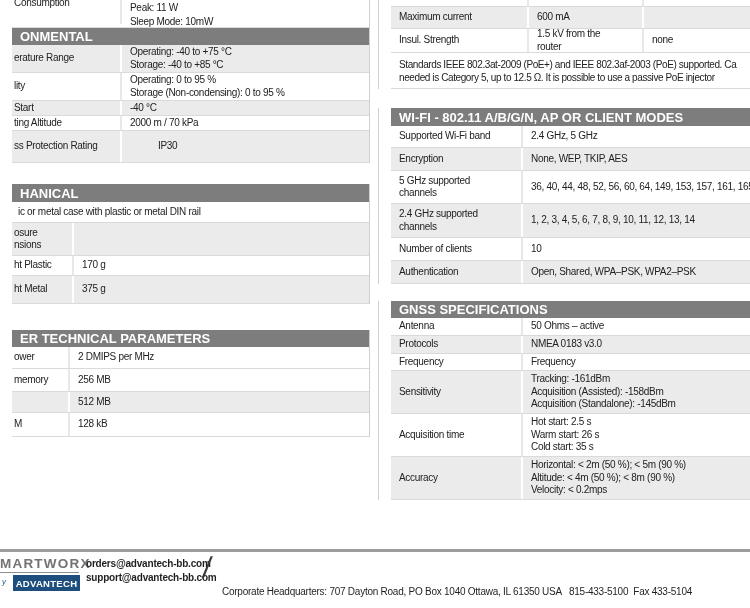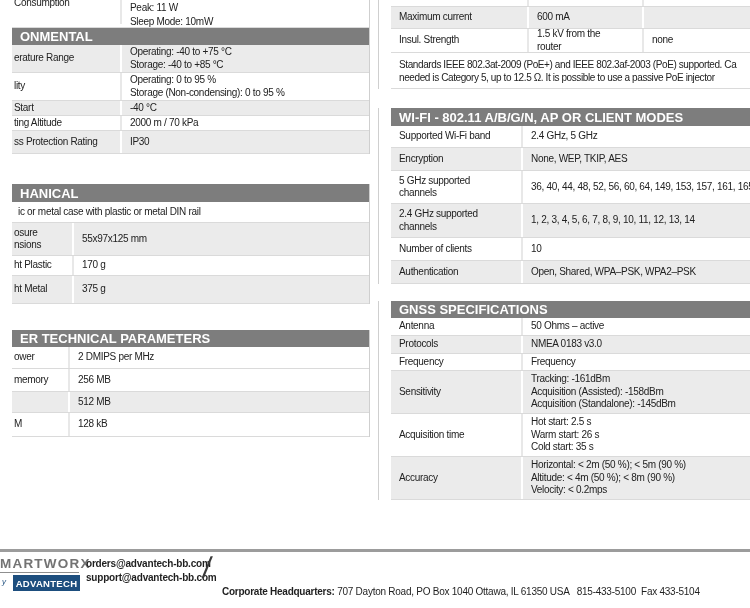--- a/index.html
+++ b/index.html
@@ -44,21 +44,21 @@
   .brandline{position:absolute;left:0;top:572px;width:79px;height:1px;background:#8f8f8f;}
   .by{position:absolute;left:2px;top:577px;font-size:8px;font-style:italic;color:#1d4e7e;}
   .badge{position:absolute;left:13px;top:575px;width:67px;height:16px;background:#1d4e7e;
          color:#fff;font-weight:bold;font-size:9.5px;letter-spacing:0.3px;
          display:flex;align-items:center;justify-content:center;}
   .emails{position:absolute;left:86px;top:557px;font-size:10px;font-weight:bold;
           line-height:14px;color:#1f1f1f;letter-spacing:-0.2px;}
   .slash{position:absolute;left:203px;top:551px;font-size:30px;color:#3a3a3a;transform:skewX(-8deg);}
   .hqblock{position:absolute;left:222px;top:557px;font-size:10px;line-height:14px;color:#1f1f1f;
            letter-spacing:-0.25px;white-space:pre-wrap;}
-  .hqblock b{font-weight:bold;}
+  .hqblock b{font-weight:normal;}
 </style>
 </head>
 <body>
 
 <div class="viewport">
 
   <div class="tbl tbl-left t-env" style="left:0;top:0;width:357px;">
     <div class="row w rowA" style="height:28px;">
       <div class="cl">Consumption</div>
       <div class="cv">Peak: 11 W
@@ -76,35 +76,34 @@
 Storage (Non-condensing): 0 to 95 %</div>
     </div>
     <div class="row g" style="height:15px;">
       <div class="cl">Start</div>
       <div class="cv">-40 °C</div>
     </div>
     <div class="row w" style="height:15px;">
       <div class="cl">ting Altitude</div>
       <div class="cv">2000 m / 70 kPa</div>
     </div>
-    <div class="row g" style="height:23px;">
+    <div class="row g" style="height:32px;gap:28px;">
       <div class="cl">ss Protection Rating</div>
       <div class="cv">IP30</div>
     </div>
   </div>
 
   <div class="tbl tbl-left t-mech" style="left:0;top:184px;width:357px;">
     <div class="hdr" style="height:18px;">HANICAL</div>
     <div class="row w" style="height:21px;">
       <div class="cv fullspan" style="padding-left:6px;">ic or metal case with plastic or metal DIN rail</div>
     </div>
     <div class="row g" style="height:33px;">
       <div class="cl">osure
 nsions</div>
-      <div class="cv">55x97x125 mm</div>
     </div>
     <div class="row w" style="height:20px;">
       <div class="cl">ht Plastic</div>
       <div class="cv">170 g</div>
     </div>
     <div class="row g" style="height:28px;">
       <div class="cl">ht Metal</div>
       <div class="cv">375 g</div>
     </div>
   </div>

